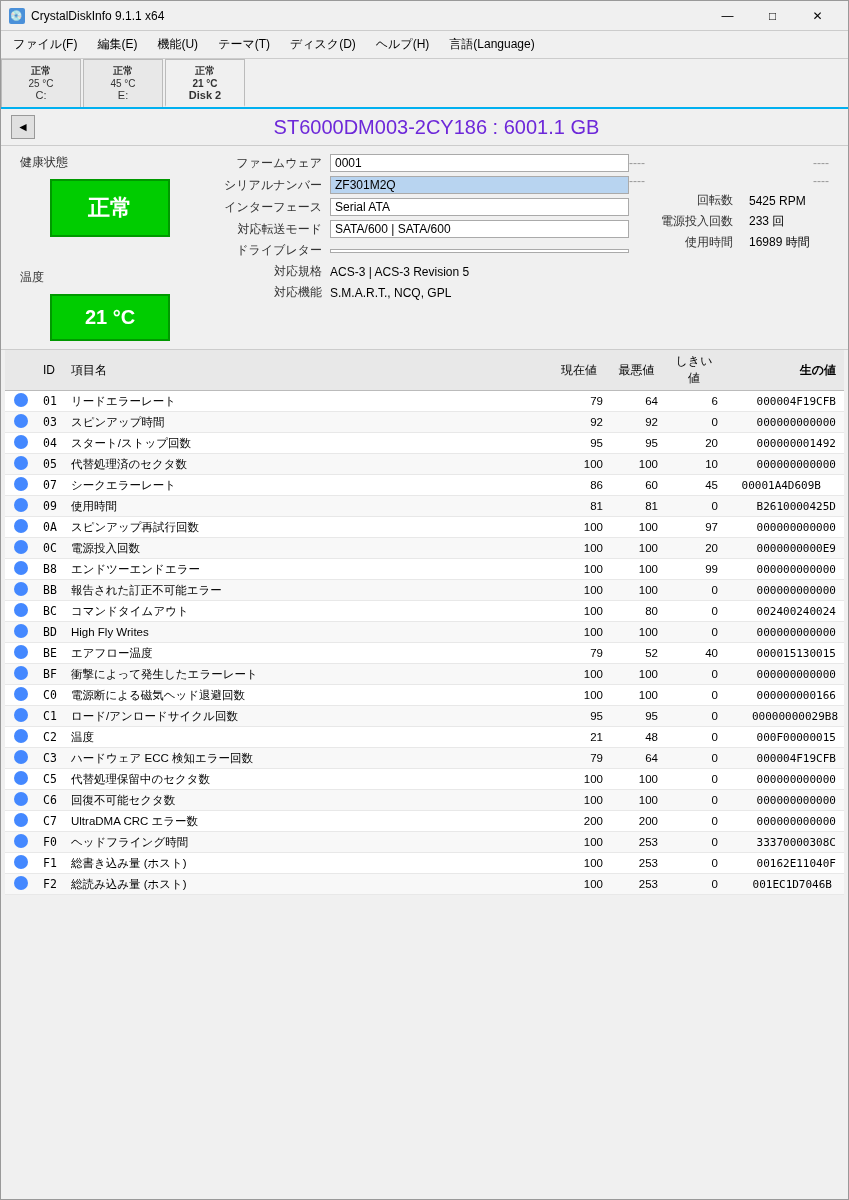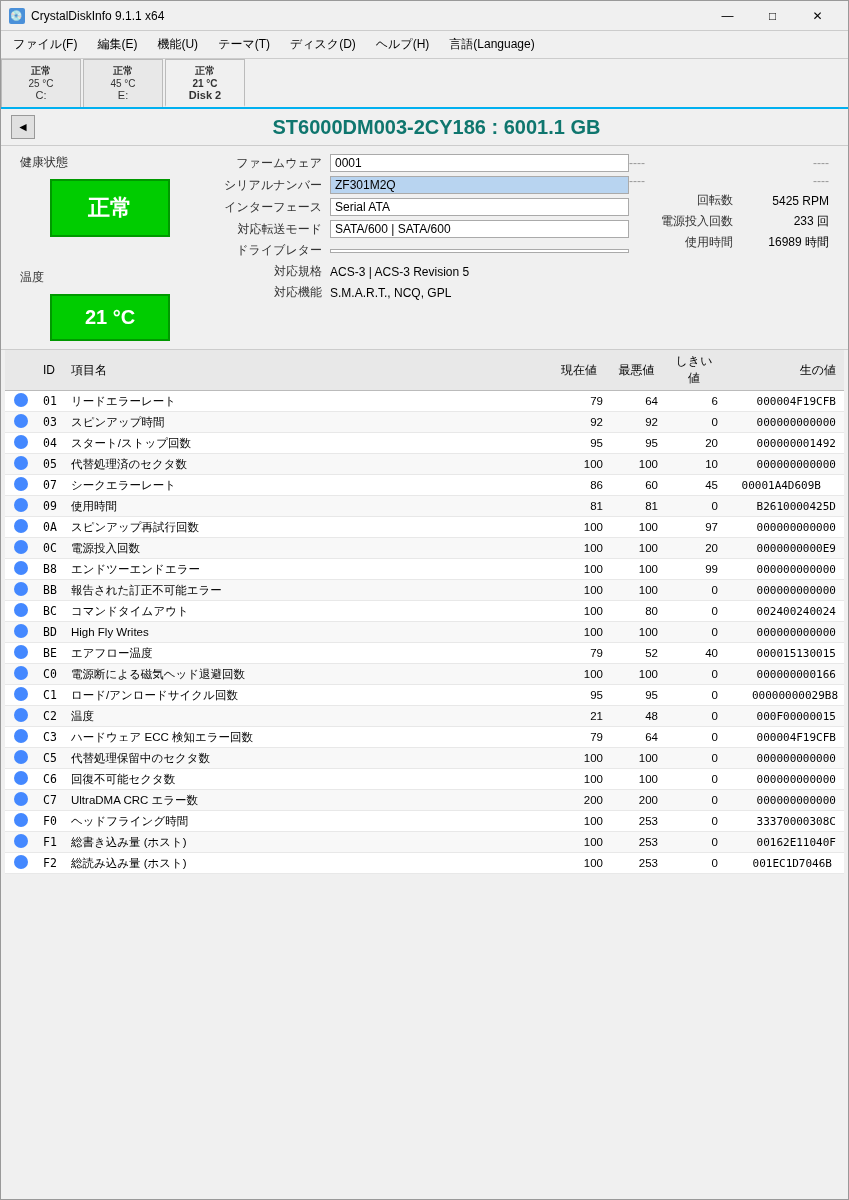--- a/index.html
+++ b/index.html
@@ -123,22 +123,22 @@
       cursor: pointer;
       display: flex;
       align-items: center;
       justify-content: center;
       font-size: 12px;
     }
     .disk-model-name {
       flex: 1;
       text-align: center;
       font-size: 20px;
-      font-weight: bold;
-      color: #0f766e;
+      font-weight: normal;
+      color: #6d28d9;
     }
 
     
     .info-section {
       display: flex;
       padding: 8px 19px;
       gap: 0;
       border-bottom: 1px solid #ccc;
     }
     .info-left {
@@ -228,21 +228,20 @@
     }
     .right-label {
       color: #333;
       font-size: 12px;
       text-align: right;
       flex: 1;
       padding-right: 8px;
     }
     .right-value {
       min-width: 80px;
-      text-align: right;
       font-size: 12px;
     }
     .right-dashes {
       color: #999;
       font-size: 12px;
     }
 
     
     .smart-table {
       width: 100%;
@@ -256,21 +255,21 @@
       text-align: center;
       font-weight: normal;
       font-size: 12px;
     }
     .smart-table th:nth-child(1) { width: 32px; text-align: center; }
     .smart-table th:nth-child(2) { width: 28px; text-align: left; }
     .smart-table th:nth-child(3) { text-align: left; }
     .smart-table th:nth-child(4) { width: 60px; }
     .smart-table th:nth-child(5) { width: 55px; }
     .smart-table th:nth-child(6) { width: 60px; }
-    .smart-table th:nth-child(7) { width: 120px; }
+    .smart-table th:nth-child(7) { width: 120px; font-weight: bold; }
 
     .smart-table td {
       padding: 2px 6px;
       border-bottom: 1px solid #e8e8e8;
     }
     .smart-table tr:nth-child(even) { background: #f8f8f8; }
     .smart-table tr:nth-child(odd) { background: #ffffff; }
 
     .dot {
       width: 14px;
@@ -569,20 +568,31 @@
     <td>エアフロー温度</td>
     <td class="num-cell">79</td>
     <td class="num-cell">52</td>
     <td class="num-cell">40</td>
     <td class="raw-cell" style="padding-right:8px;">000015130015</td>
   </tr>
           <tr>
     <td class="dot-cell">
       <span class="dot dot-blue"></span>
     </td>
+    <td class="id-cell">BF</td>
+    <td>衝撃によって発生したエラーレート</td>
+    <td class="num-cell">100</td>
+    <td class="num-cell">100</td>
+    <td class="num-cell">0</td>
+    <td class="raw-cell" style="padding-right:8px;">000000000000</td>
+  </tr>
+          <tr>
+    <td class="dot-cell">
+      <span class="dot dot-blue"></span>
+    </td>
     <td class="id-cell">C0</td>
     <td>電源断による磁気ヘッド退避回数</td>
     <td class="num-cell">100</td>
     <td class="num-cell">100</td>
     <td class="num-cell">0</td>
     <td class="raw-cell" style="padding-right:8px;">000000000166</td>
   </tr>
           <tr>
     <td class="dot-cell">
       <span class="dot dot-blue"></span>

